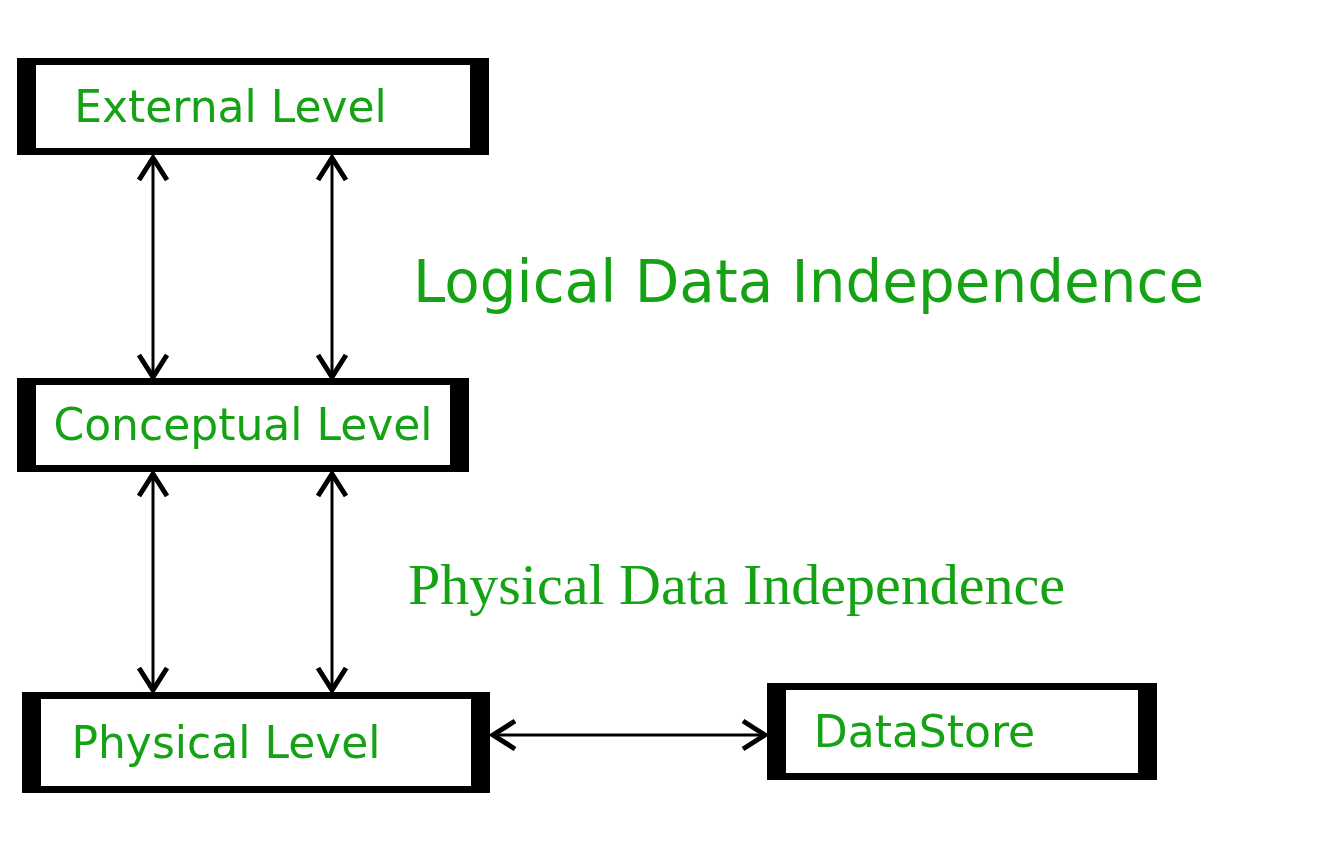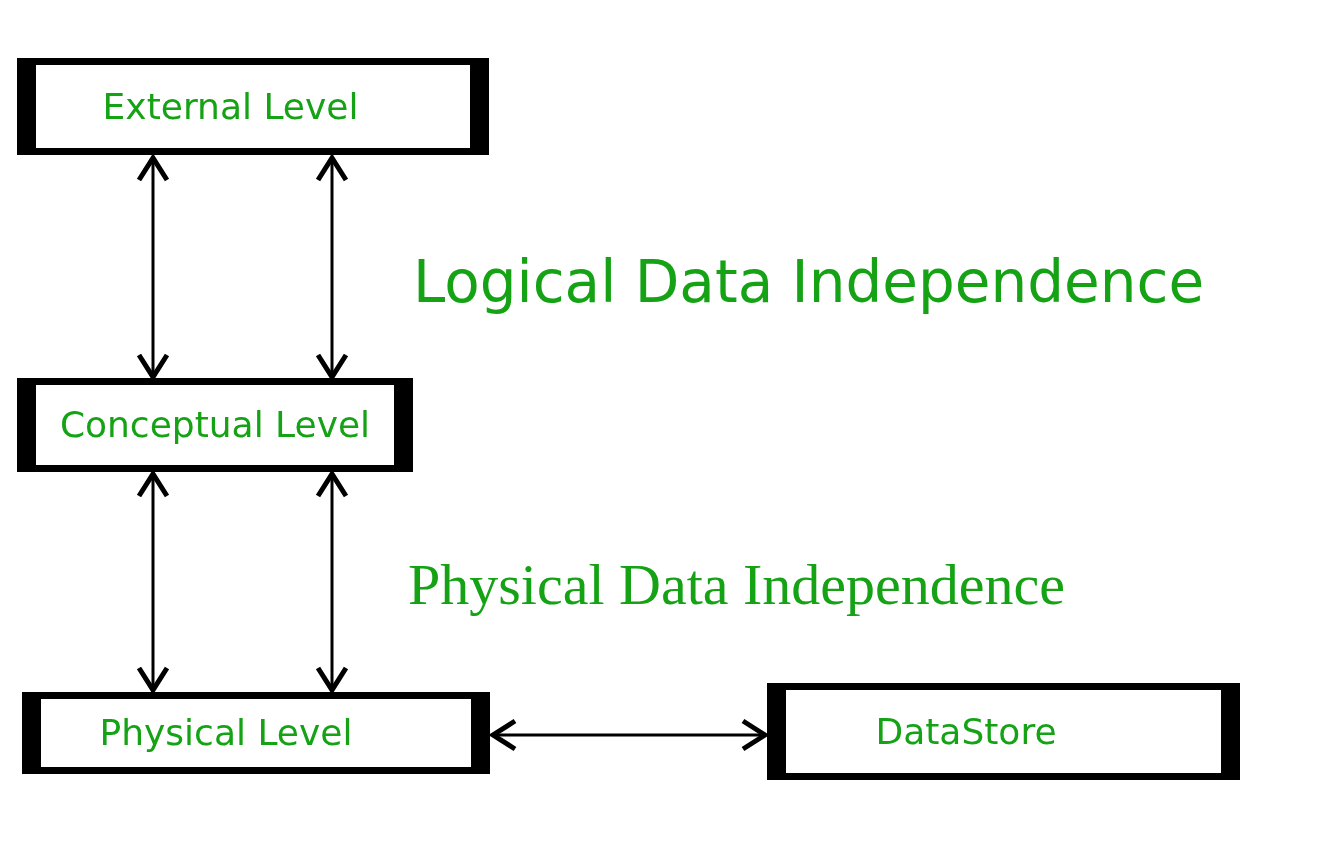--- a/index.html
+++ b/index.html
@@ -23,21 +23,21 @@
     border-top: 7px solid var(--line);
     border-bottom: 7px solid var(--line);
     border-left: 19px solid var(--line);
     border-right: 19px solid var(--line);
     display: flex;
     align-items: center;
     justify-content: center;
   }
   .node-label {
     color: var(--accent);
-    font-size: 36px;
+    font-size: 44px;
     line-height: 1;
     white-space: nowrap;
   }
   .edge-label {
     position: absolute;
     color: var(--accent);
     font-size: 58px;
     line-height: 1;
     white-space: nowrap;
   }
@@ -53,23 +53,23 @@
     stroke-width: 3;
     fill: none;
   }
   .head {
     stroke: var(--line);
     stroke-width: 5;
     fill: none;
     stroke-linecap: butt;
   }
   #node-external   { left: 17px;  top: 58px;  width: 472px; height: 97px; }
-  #node-conceptual { left: 17px;  top: 378px; width: 396px; height: 94px; }
-  #node-physical   { left: 22px;  top: 692px; width: 468px; height: 82px; }
-  #node-datastore  { left: 767px; top: 683px; width: 473px; height: 97px; }
+  #node-conceptual { left: 17px;  top: 378px; width: 452px; height: 94px; }
+  #node-physical   { left: 22px;  top: 692px; width: 468px; height: 101px; }
+  #node-datastore  { left: 767px; top: 683px; width: 390px; height: 97px; }
   #node-external .node-label   { margin-right: 45px; }
   #node-physical .node-label   { margin-right: 60px; }
   #node-datastore .node-label  { margin-right: 75px; }
   #edge-label-logical  { left: 413px; top: 253px; }
   #edge-label-physical { left: 408px; top: 556px; font-family: Liberation Serif, serif; }
 </style>
 </head>
 <body>
 
 <div class="canvas">

